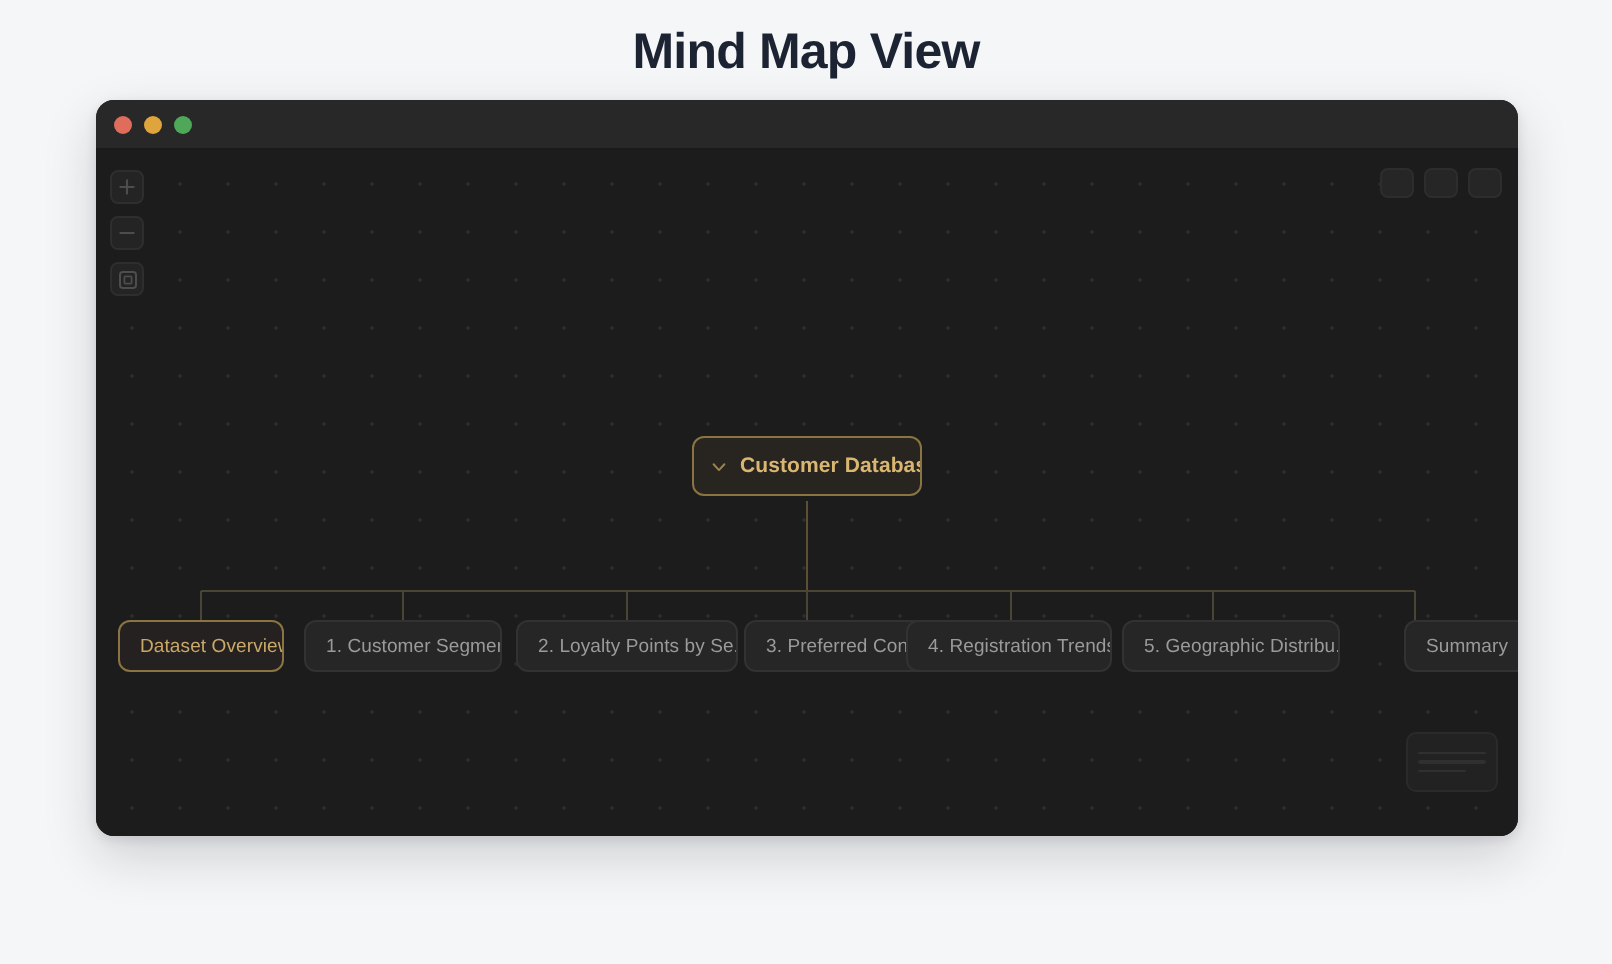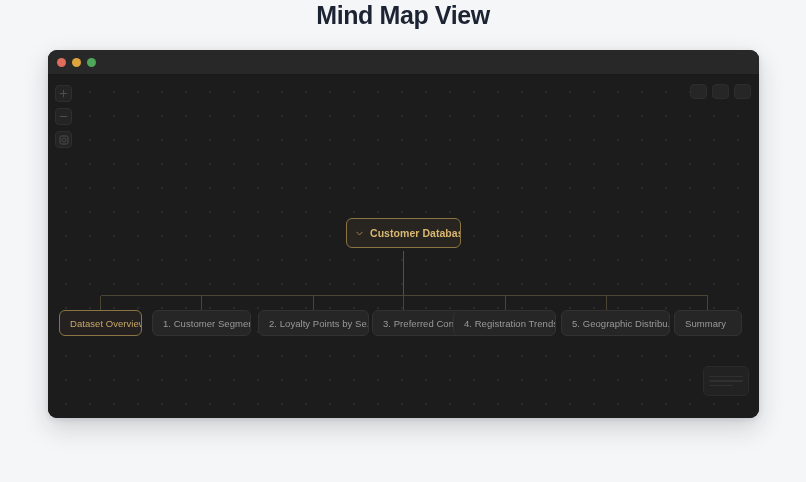--- a/index.html
+++ b/index.html
@@ -16,20 +16,21 @@
     -webkit-font-smoothing: antialiased;
   }
 
   
   .page-title {
     text-align: center;
     font-size: 25px;
     font-weight: bold;
     color: #1c2333;
     letter-spacing: -0.4px;
+    padding-top: 11px;
     line-height: 30px;
   }
 
   
   .window {
     position: absolute;
     left: 48px;
     top: 50px;
     width: 711px;
     height: 368px;
@@ -278,21 +279,21 @@
     </div>
 
     <div class="node" style="left:405px; top:235px; width:103px;">
       <span>4. Registration Trends...</span>
     </div>
 
     <div class="node" style="left:513px; top:235px; width:109px;">
       <span>5. Geographic Distribu...</span>
     </div>
 
-    <div class="node" style="left:626px; top:235px; width:68px;">
+    <div class="node" style="left:654px; top:235px; width:68px;">
       <span>Summary</span>
     </div>
 
     <div class="minimap">
       <div class="mm-line w1"></div>
       <div class="mm-line w2"></div>
       <div class="mm-line w3"></div>
     </div>
 
 

